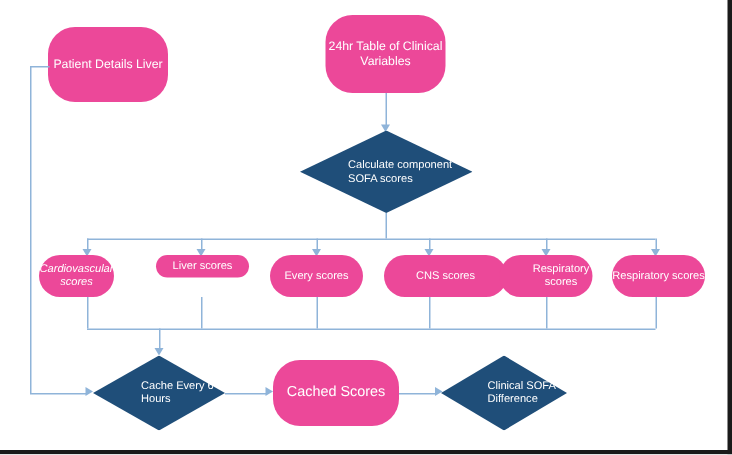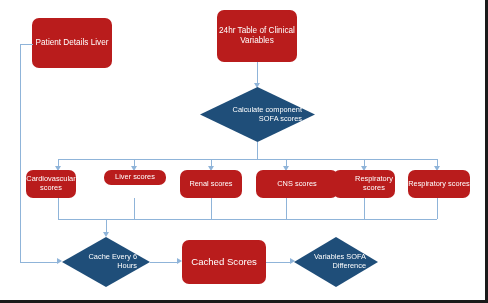--- a/index.html
+++ b/index.html
@@ -32,43 +32,43 @@
     box-sizing: border-box;
     display: flex;
     align-items: center;
     justify-content: center;
     text-align: center;
     color: #ffffff;
     line-height: 1.18;
     -webkit-font-smoothing: antialiased;
   }
   .rbox {
-    background: #b91c1c;
-    border-radius: 7px;
+    background: #ec4899;
+    border-radius: 18px;
   }
   .diamond-wrap {
     position: absolute;
   }
   .diamond-shape {
     position: absolute;
     left: 0; top: 0;
     width: 100%;
     height: 100%;
     background: #1F4E79;
     clip-path: polygon(50% 0%, 100% 50%, 50% 100%, 0% 50%);
   }
   .diamond-label {
     position: absolute;
-    left: 3px; top: 0;
+    left: 16px; top: 0;
     width: 100%;
     height: 100%;
     display: flex;
     align-items: center;
     justify-content: center;
-    text-align: right;
+    text-align: left;
     color: #ffffff;
     line-height: 1.18;
   }
   
   .hline {
     position: absolute;
     height: 1px;
     background: #8FB4D9;
   }
   .vline {
@@ -134,30 +134,30 @@
 
   <div class="vline" style="left:286px; top:159px; height:8px;"></div>
   <div class="arrow-down" style="left:282.5px; top:166px;"></div>
 
   <div class="vline" style="left:364px; top:159px; height:8px;"></div>
   <div class="arrow-down" style="left:360.5px; top:166px;"></div>
 
   <div class="vline" style="left:437px; top:159px; height:8px;"></div>
   <div class="arrow-down" style="left:433.5px; top:166px;"></div>
 
-  <div class="node rbox t9" style="left:26px; top:170px; width:50px; height:28px;">
+  <div class="node rbox t9" style="left:26px; top:170px; width:50px; height:28px;font-style:italic;">
     <span>Cardiovascular scores</span>
   </div>
 
   <div class="node rbox t9" style="left:104px; top:170px; width:62px; height:15px;">
     <span>Liver scores</span>
   </div>
 
   <div class="node rbox t9" style="left:180px; top:170px; width:62px; height:28px;">
-    <span>Renal scores</span>
+    <span>Every scores</span>
   </div>
 
   <div class="node rbox t9" style="left:256px; top:170px; width:82px; height:28px;">
     <span>CNS scores</span>
   </div>
 
   <div class="node rbox t9" style="left:333px; top:170px; width:62px; height:28px;padding-left:20px;">
     <span>Respiratory scores</span>
   </div>
 
@@ -190,21 +190,21 @@
   <div class="node rbox t11" style="left:182px; top:240px; width:84px; height:44px;">
     <span>Cached Scores</span>
   </div>
 
   <div class="hline" style="left:266px; top:261.5px; width:25px;"></div>
   <div class="arrow-right" style="left:290px; top:258px;"></div>
 
   <div class="diamond-wrap" style="left:294px; top:237px; width:84px; height:50px;">
     <div class="diamond-shape"></div>
     <div class="diamond-label t9" style="padding:0 15px; box-sizing:border-box;">
-      <span>Variables SOFA Difference</span>
+      <span>Clinical SOFA Difference</span>
     </div>
   </div>
 
   <div class="hline" style="left:20px; top:44px; width:13px;"></div>
   <div class="vline" style="left:20px; top:44px; height:218px;"></div>
   <div class="hline" style="left:20px; top:261.5px; width:38px;"></div>
   <div class="arrow-right" style="left:57px; top:258px;"></div>
 
 </div>
 

